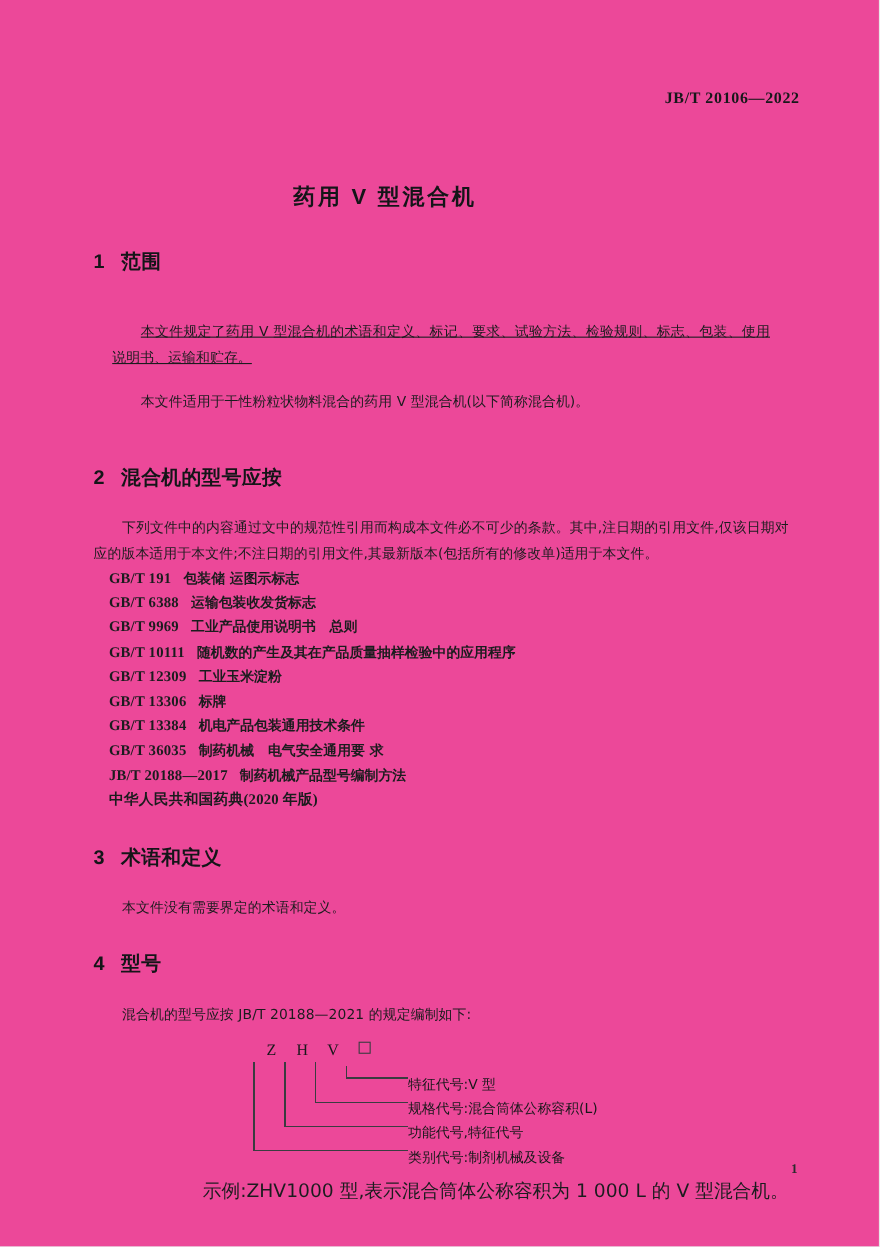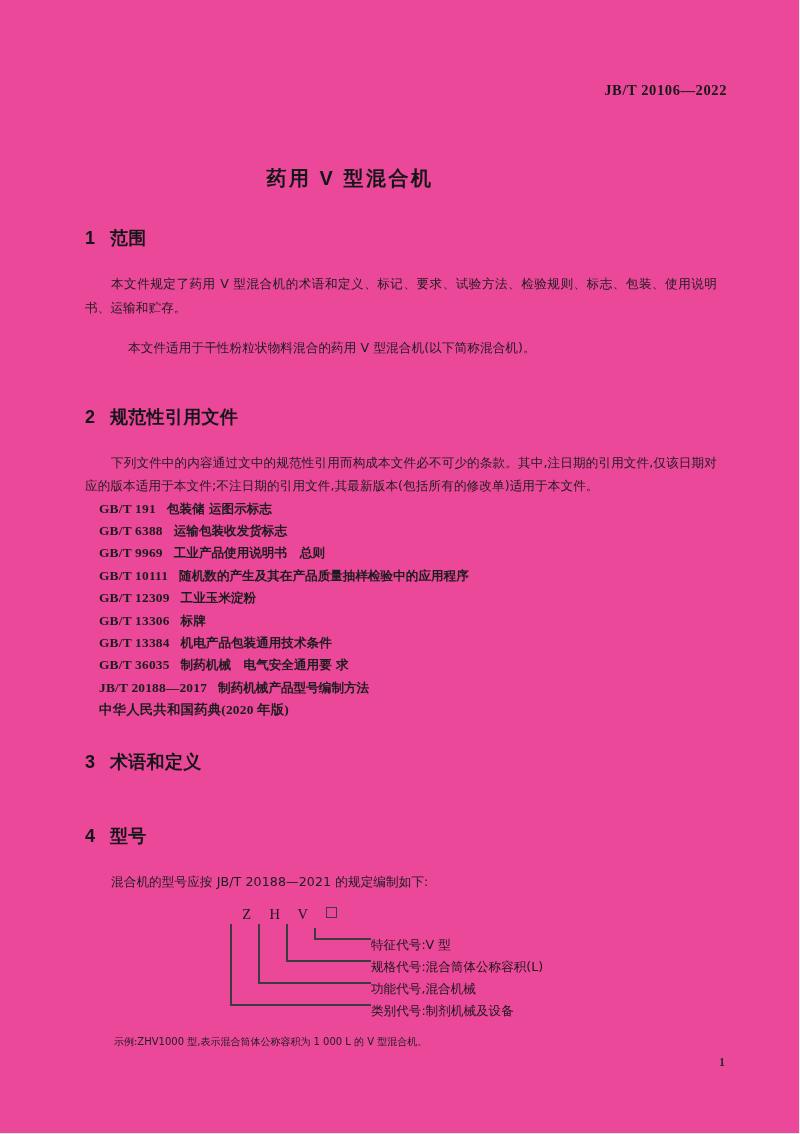--- a/index.html
+++ b/index.html
@@ -152,25 +152,26 @@
     color: #17181a;
   }
   .model-labels .lbl {
     height: 22px;
     line-height: 22px;
     white-space: nowrap;
   }
 
   .example {
     font-family: "DejaVu Sans", sans-serif;
-    font-size: 10px;
+    font-size: 17px;
     line-height: 20px;
     color: #1b1c1e;
     margin-left: 29px;
     white-space: nowrap;
+    text-align: right;
   }
 
   
   .watermark {
     position: absolute;
     left: 372px;
     top: 1004px;
     font-family: "DejaVu Sans", sans-serif;
     font-size: 66px;
     font-weight: bold;
@@ -199,27 +200,27 @@
   <div class="header">JB/T 20106—2022</div>
 
   <h1 class="doc-title">药用 V 型混合机</h1>
 
   <div class="content">
 
     <div class="sec-head">
       <span class="num">1</span><span>范围</span>
     </div>
     <div class="gap-head"></div>
-    <p class="para indent" style="margin:0;">本文件规定了药用 V 型混合机的术语和定义、标记、要求、试验方法、检验规则、标志、包装、使用说明书、运输和贮存。</p>
+    <p class="para indent" style="margin:17px;text-decoration:underline;">本文件规定了药用 V 型混合机的术语和定义、标记、要求、试验方法、检验规则、标志、包装、使用说明书、运输和贮存。</p>
     <p class="para indent" style="margin:17px;">本文件适用于干性粉粒状物料混合的药用 V 型混合机(以下简称混合机)。</p>
 
     <div class="gap-sec"></div>
 
     <div class="sec-head">
-      <span class="num">2</span><span>规范性引用文件</span>
+      <span class="num">2</span><span>混合机的型号应按</span>
     </div>
     <div class="gap-head"></div>
     <p class="para indent" style="margin:0;">下列文件中的内容通过文中的规范性引用而构成本文件必不可少的条款。其中,注日期的引用文件,仅该日期对应的版本适用于本文件;不注日期的引用文件,其最新版本(包括所有的修改单)适用于本文件。</p>
 
     <div class="ref-list">
       <div class="ref-item">
         <span class="code">GB/T 191</span><span class="title">包装储 运图示标志</span>
       </div>
       <div class="ref-item">
         <span class="code">GB/T 6388</span><span class="title">运输包装收发货标志</span>
@@ -249,20 +250,21 @@
         <span class="code">中华人民共和国药典(2020 年版)</span><span class="title"></span>
       </div>
     </div>
 
     <div class="gap-sec"></div>
 
     <div class="sec-head">
       <span class="num">3</span><span>术语和定义</span>
     </div>
     <div class="gap-head"></div>
+    <p class="para indent" style="margin:0;">本文件没有需要界定的术语和定义。</p>
 
     <div class="gap-sec"></div>
 
     <div class="sec-head">
       <span class="num">4</span><span>型号</span>
     </div>
     <div class="gap-head"></div>
     <p class="para indent" style="margin:0;">混合机的型号应按 JB/T 20188—2021 的规定编制如下:</p>
 
     <div class="model-diagram">
@@ -280,21 +282,21 @@
 
           <path d="M 174 18 L 174 77 L 286 77"></path>
 
           <path d="M 146 18 L 146 99 L 286 99"></path>
         </g>
       </svg>
 
       <div class="model-labels">
         <div class="lbl">特征代号:V 型</div>
         <div class="lbl">规格代号:混合筒体公称容积(L)</div>
-        <div class="lbl">功能代号,混合机械</div>
+        <div class="lbl">功能代号,特征代号</div>
         <div class="lbl">类别代号:制剂机械及设备</div>
       </div>
     </div>
 
     <div class="example">示例:ZHV1000 型,表示混合筒体公称容积为 1 000 L 的 V 型混合机。</div>
 
   </div>
 
 
   <div class="page-num">1</div>

